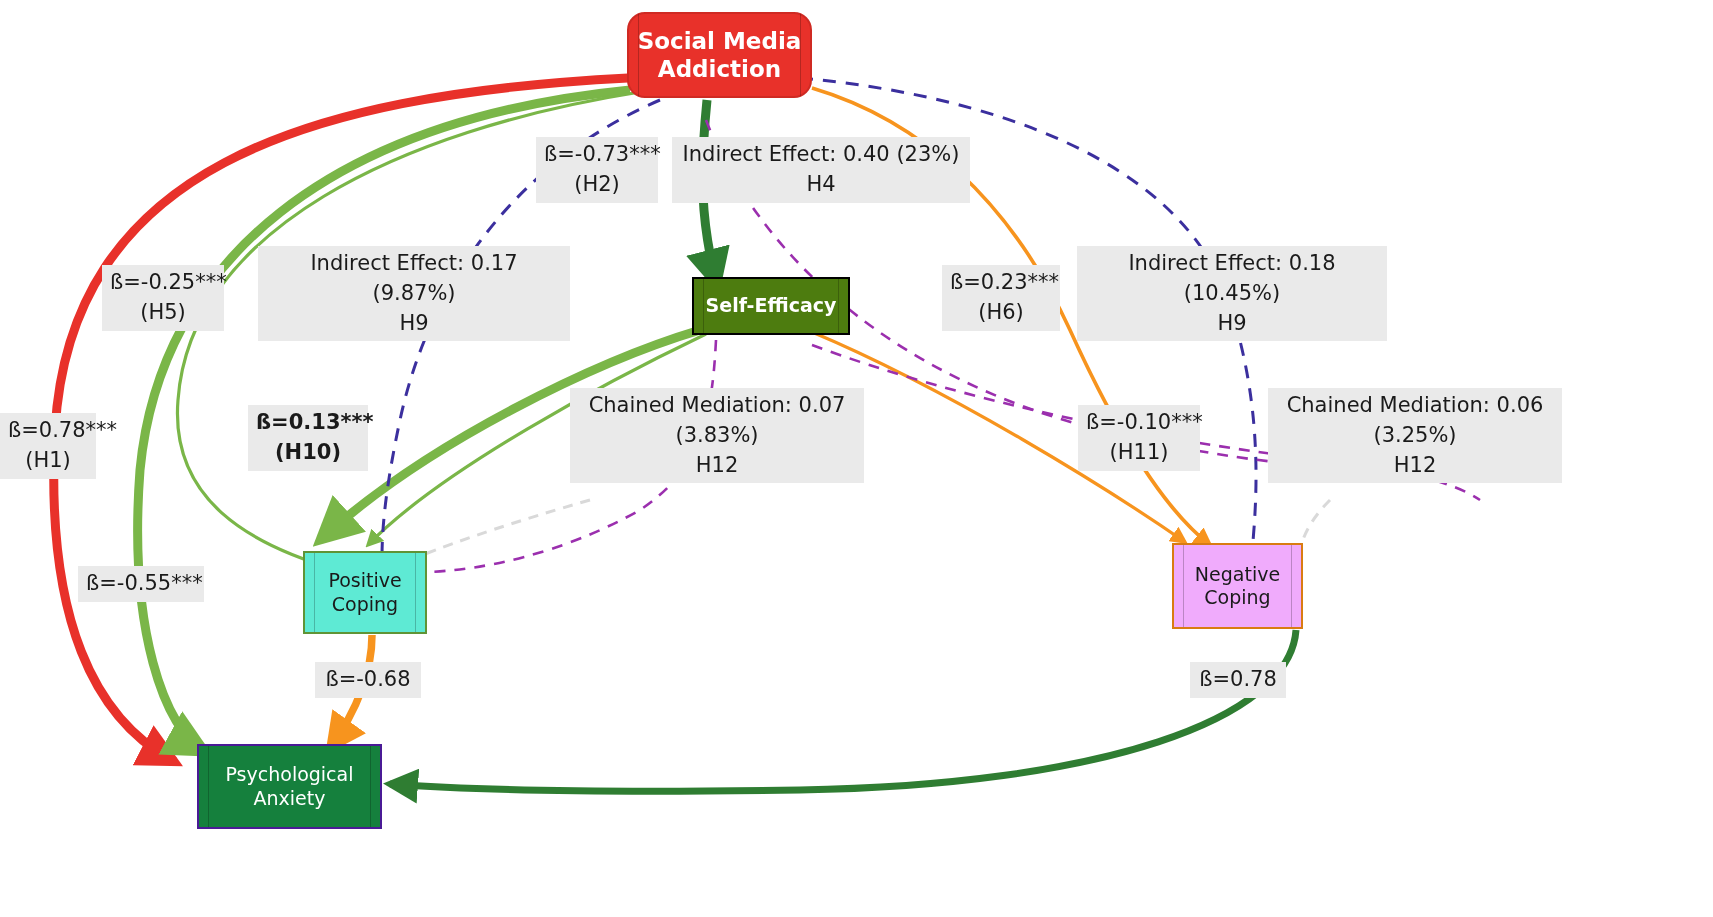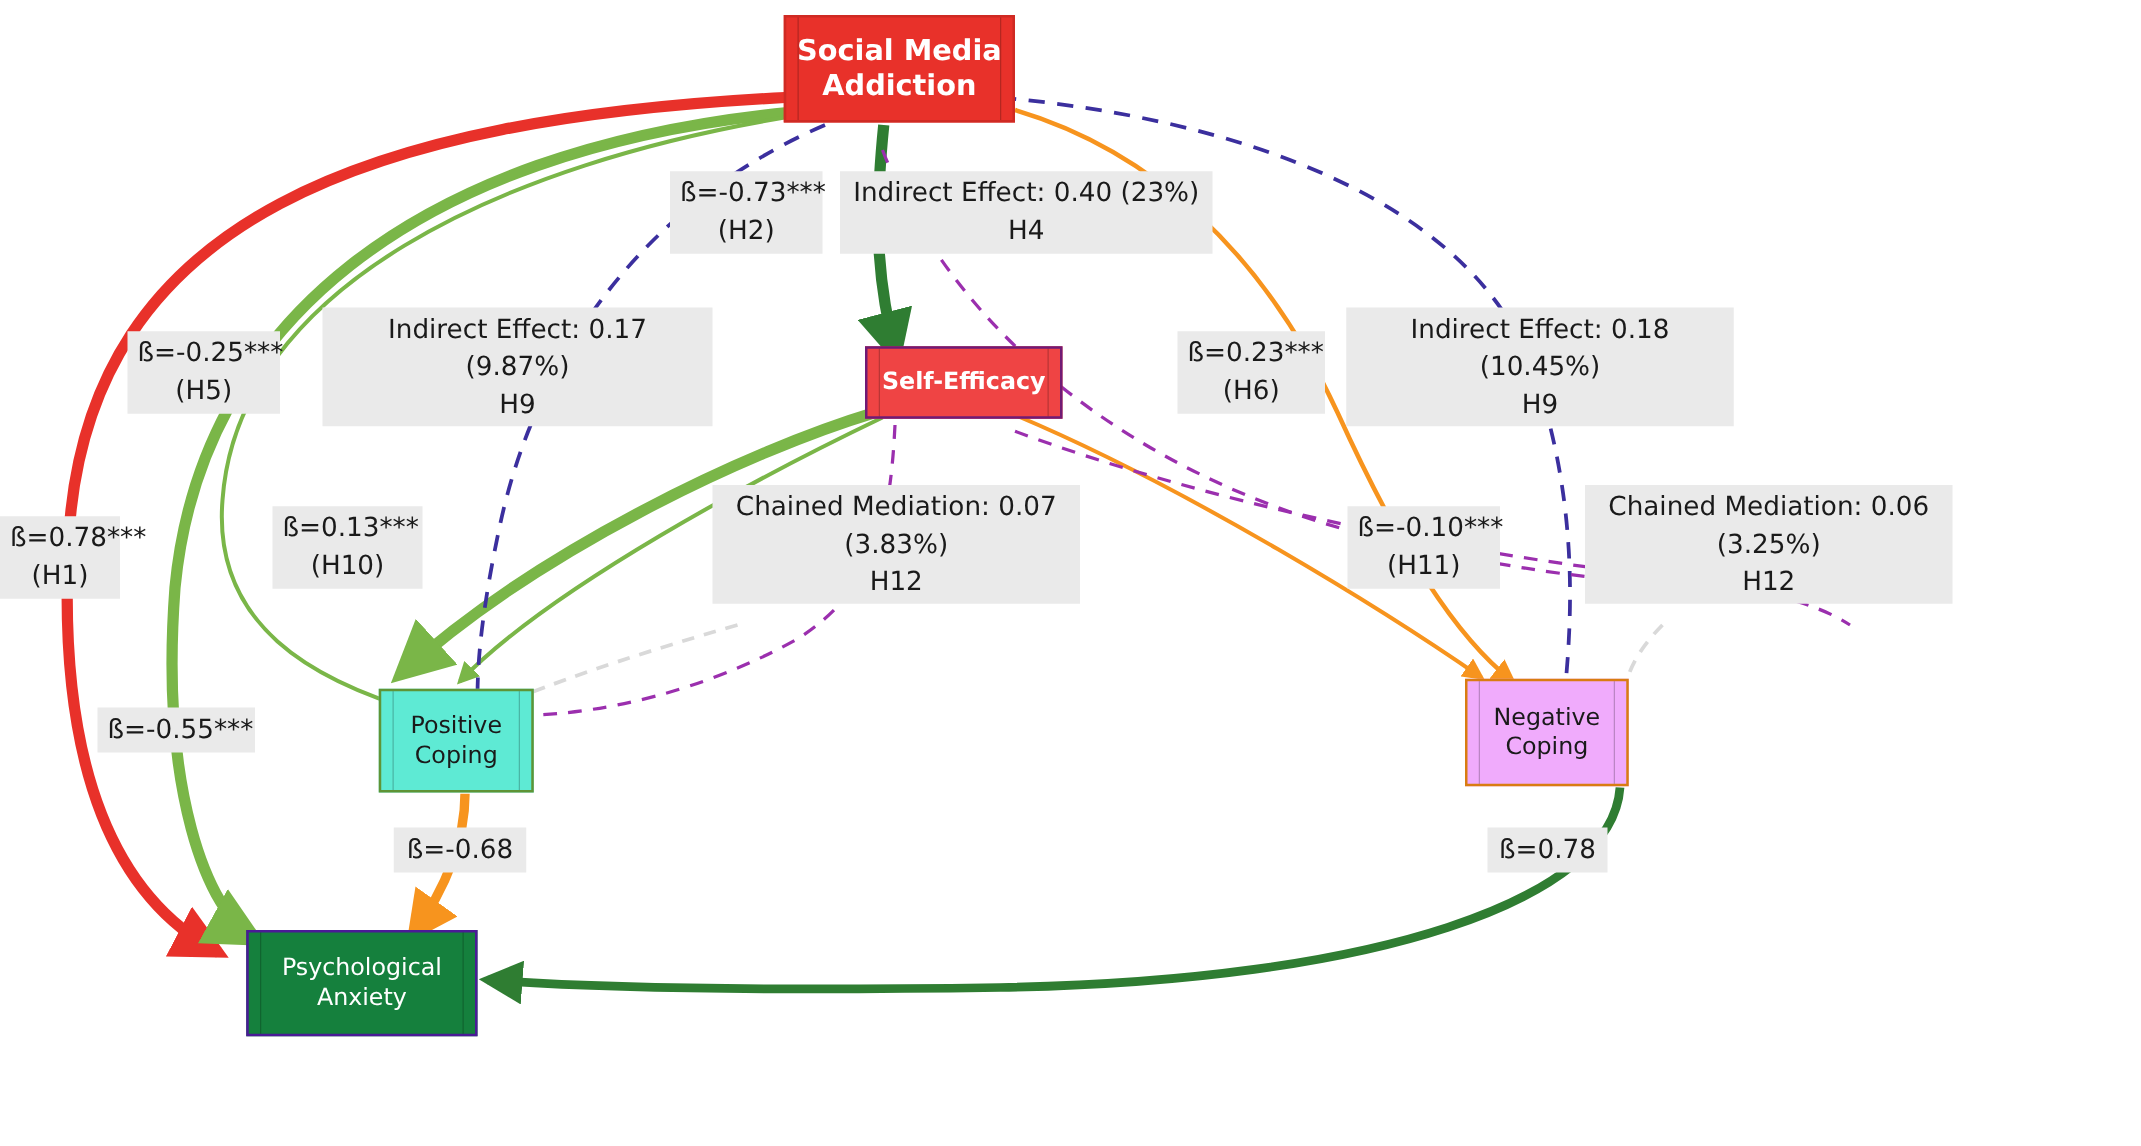--- a/index.html
+++ b/index.html
@@ -37,22 +37,22 @@
     padding: 0 6px;
   }
   .node-sma {
     background: #e8312a;
     border: 2px solid #cf2a23;
     color: #ffffff;
     font-weight: bold;
     font-size: 23px;
   }
   .node-se {
-    background: #ef4444;
-    border: 2px solid #701a75;
+    background: #4d7c0f;
+    border: 2px solid #000000;
     color: #ffffff;
     font-weight: bold;
     font-size: 19px;
   }
   .node-pc {
     background: #5eead4;
     border: 2px solid #5f9436;
     color: #1a1a1a;
     font-size: 19px;
   }
@@ -142,21 +142,21 @@
     <path d="M 706,120 C 760,260 900,380 1100,430 C 1230,462 1330,470 1420,470" fill="none" stroke="#9b2fae" stroke-width="2.6" stroke-dasharray="11 9"></path>
 
     <path d="M 716,340 C 712,420 700,470 640,510 C 560,555 480,570 428,572" fill="none" stroke="#9b2fae" stroke-width="2.6" stroke-dasharray="11 9"></path>
 
     <path d="M 812,345 C 960,400 1150,440 1320,460 C 1400,470 1450,480 1480,500" fill="none" stroke="#9b2fae" stroke-width="2.6" stroke-dasharray="11 9"></path>
 
     <path d="M 590,500 C 520,520 460,540 420,556" fill="none" stroke="#d9d9d9" stroke-width="3" stroke-dasharray="10 8"></path>
     <path d="M 1330,500 C 1310,520 1300,540 1300,556" fill="none" stroke="#d9d9d9" stroke-width="3" stroke-dasharray="10 8"></path>
   </svg>
 
-  <div class="node node-sma" style="left:627px; top:12px; width:185px; height:86px;">
+  <div class="node node-sma" style="left:627px; top:12px; width:185px; height:86px;border-radius:18px;">
     <span class="node-label">Social Media
 Addiction</span>
   </div>
 
   <div class="node node-se" style="left:692px; top:277px; width:158px; height:58px;">
     <span class="node-label">Self-Efficacy</span>
   </div>
 
   <div class="node node-pc" style="left:303px; top:551px; width:124px; height:83px;">
     <span class="node-label">Positive
@@ -189,21 +189,21 @@
 (H6)</div>
 
   <div class="edge-label" style="left:258px; top:246px; width:312px;">Indirect Effect: 0.17
 (9.87%)
 H9</div>
 
   <div class="edge-label" style="left:1077px; top:246px; width:310px;">Indirect Effect: 0.18
 (10.45%)
 H9</div>
 
-  <div class="edge-label" style="left:218px; top:405px; width:120px;">ß=0.13***
+  <div class="edge-label" style="left:248px; top:405px; width:120px;font-weight:bold;">ß=0.13***
 (H10)</div>
 
   <div class="edge-label" style="left:1078px; top:405px; width:122px;">ß=-0.10***
 (H11)</div>
 
   <div class="edge-label" style="left:570px; top:388px; width:294px;">Chained Mediation: 0.07
 (3.83%)
 H12</div>
 
   <div class="edge-label" style="left:1268px; top:388px; width:294px;">Chained Mediation: 0.06

